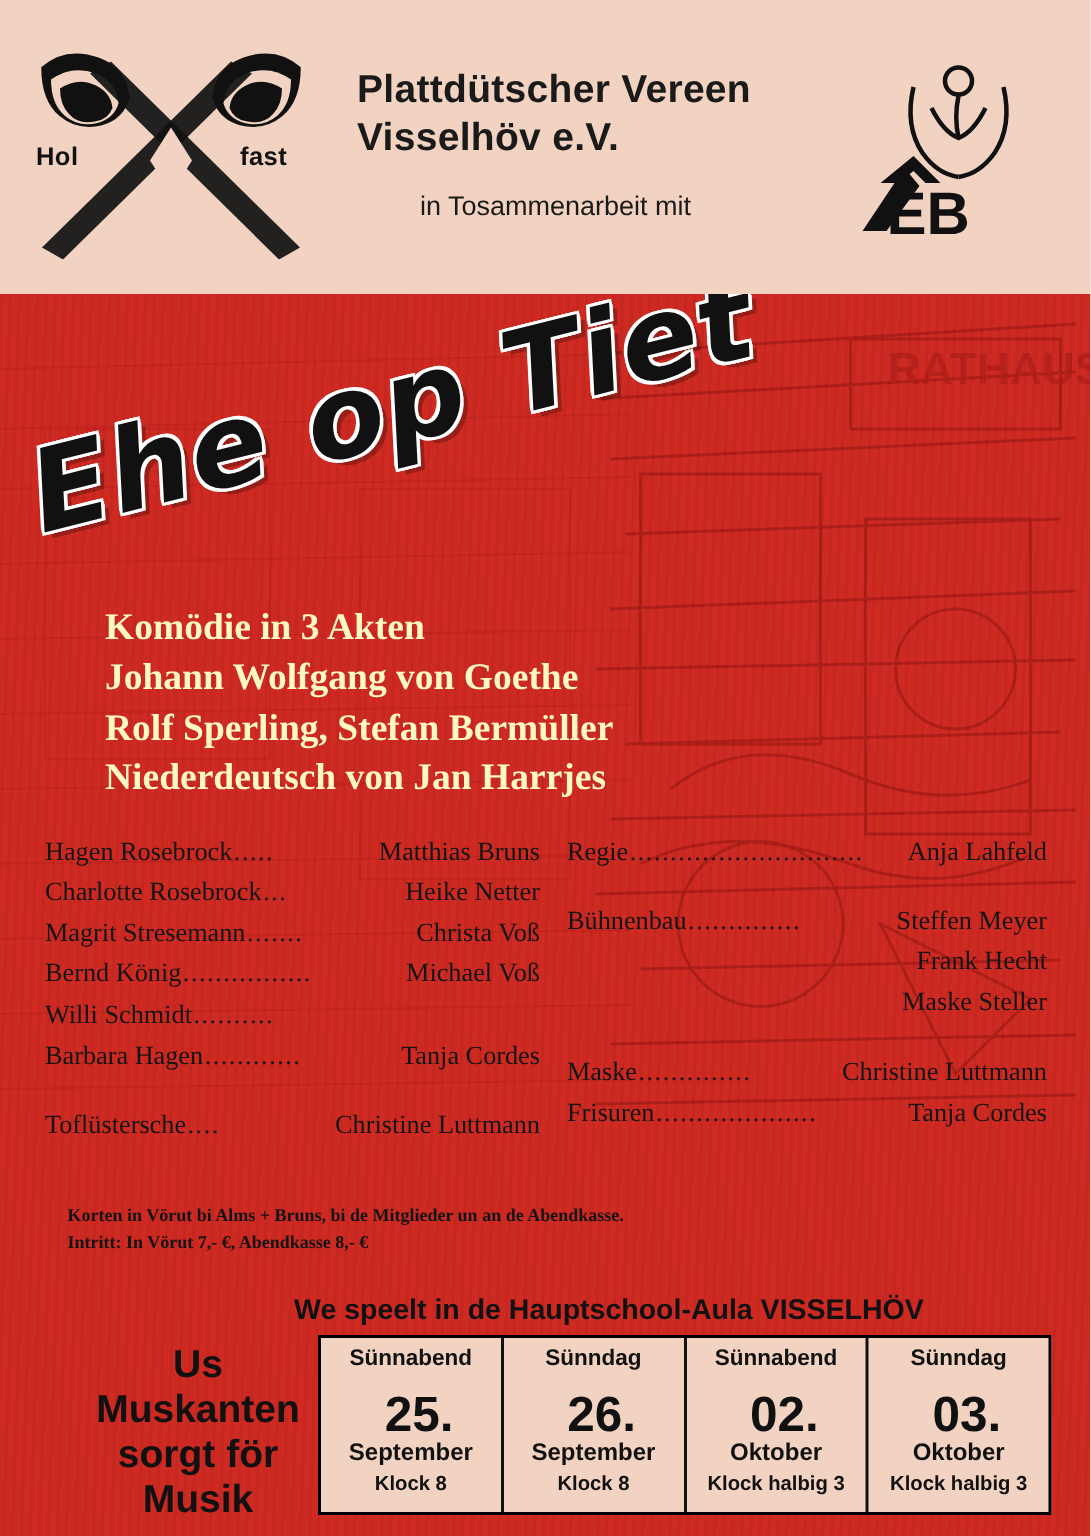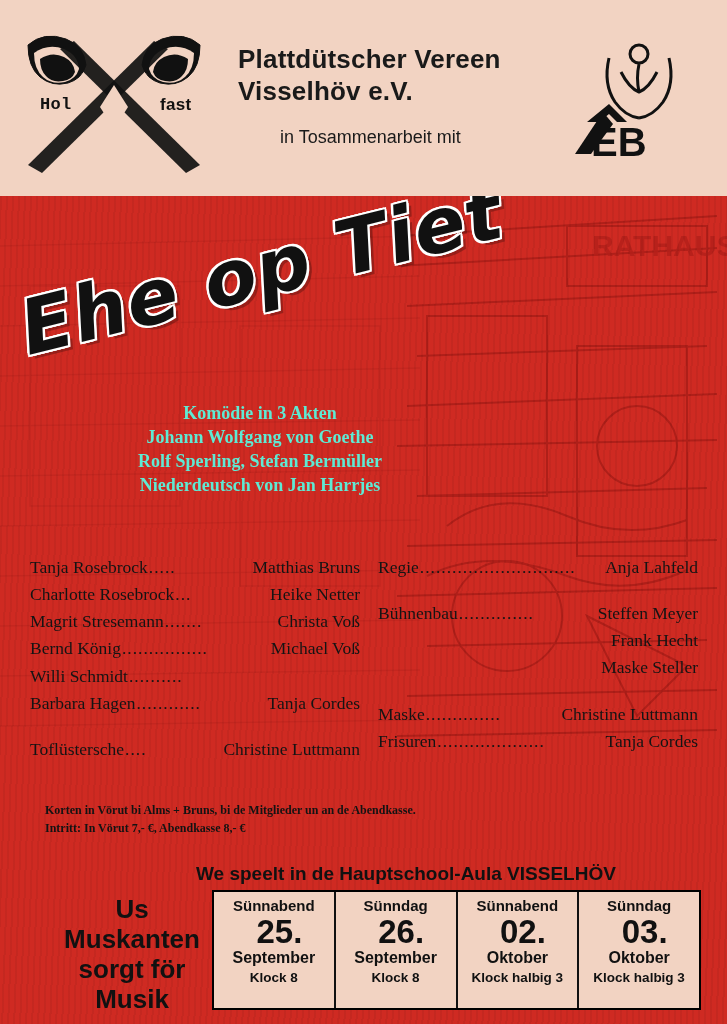--- a/index.html
+++ b/index.html
@@ -42,21 +42,21 @@
   }
   .club-logo svg { display: block; }
   .logo-word {
     position: absolute;
     font-family: "Liberation Sans", sans-serif;
     font-weight: bold;
     font-size: 17px;
     color: #111;
     letter-spacing: .3px;
   }
-  .logo-word.hol { left: 26px; top: 72px; font-family: Liberation Mono, monospace; }
+  .logo-word.hol { left: 10px; top: 72px; }
   .logo-word.fast { left: 146px; top: 72px; }
 
   .header-text {
     flex: 1 1 auto;
     padding-left: 24px;
     padding-bottom: 4px;
   }
   .club-name {
     font-size: 26px;
     font-weight: bold;
@@ -135,25 +135,24 @@
     white-space: nowrap;
     letter-spacing: 1px;
   }
 
   
   .credits {
     position: absolute;
     left: 70px;
     top: 206px;
     width: 380px;
-    text-align: center;
     font-family: "Liberation Serif", serif;
     font-weight: bold;
-    font-size: 18px;
-    color: #5eead4;
+    font-size: 25px;
+    color: #fef9c3;
     line-height: 1.33;
   }
 
   
   .cast {
     position: absolute;
     left: 30px;
     top: 358px;
     width: 668px;
     font-family: "Liberation Serif", serif;
@@ -247,21 +246,21 @@
   .date-day {
     font-size: 15px;
     font-weight: bold;
     color: #111;
   }
   .date-num {
     font-size: 33px;
     font-weight: bold;
     color: #111;
     line-height: 1.02;
-    margin-top: 1px;
+    margin-top: 12px;
     padding-left: 11px;
   }
   .date-month {
     font-size: 16px;
     font-weight: bold;
     color: #111;
     line-height: 1.1;
   }
   .date-time {
     font-size: 13.5px;
@@ -381,21 +380,21 @@
       <div>Komödie in 3 Akten</div>
       <div>Johann Wolfgang von Goethe</div>
       <div>Rolf Sperling, Stefan Bermüller</div>
       <div>Niederdeutsch von Jan Harrjes</div>
     </div>
 
     <div class="cast">
 
       <div class="cast-col-left">
         <div class="cast-row">
-          <span class="role">Tanja Rosebrock</span>
+          <span class="role">Hagen Rosebrock</span>
           <span class="dots">.....</span>
           <span class="who">Matthias Bruns</span>
         </div>
         <div class="cast-row">
           <span class="role">Charlotte Rosebrock</span>
           <span class="dots">...</span>
           <span class="who">Heike Netter</span>
         </div>
         <div class="cast-row">
           <span class="role">Magrit Stresemann</span>

